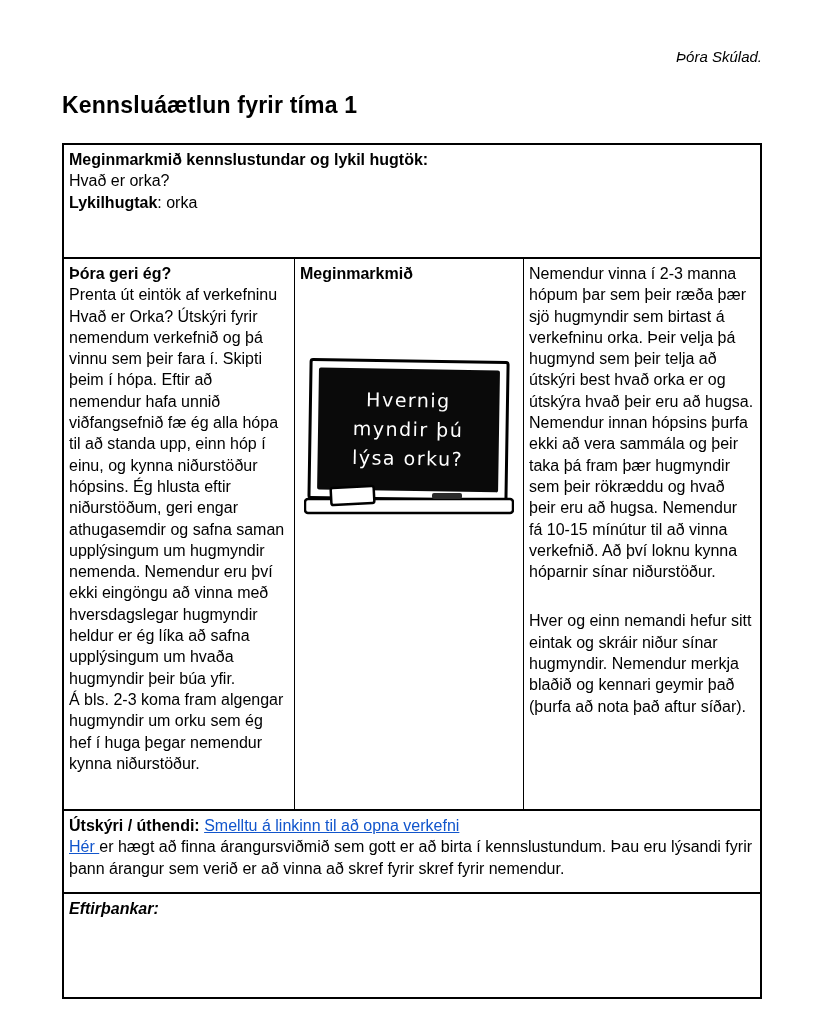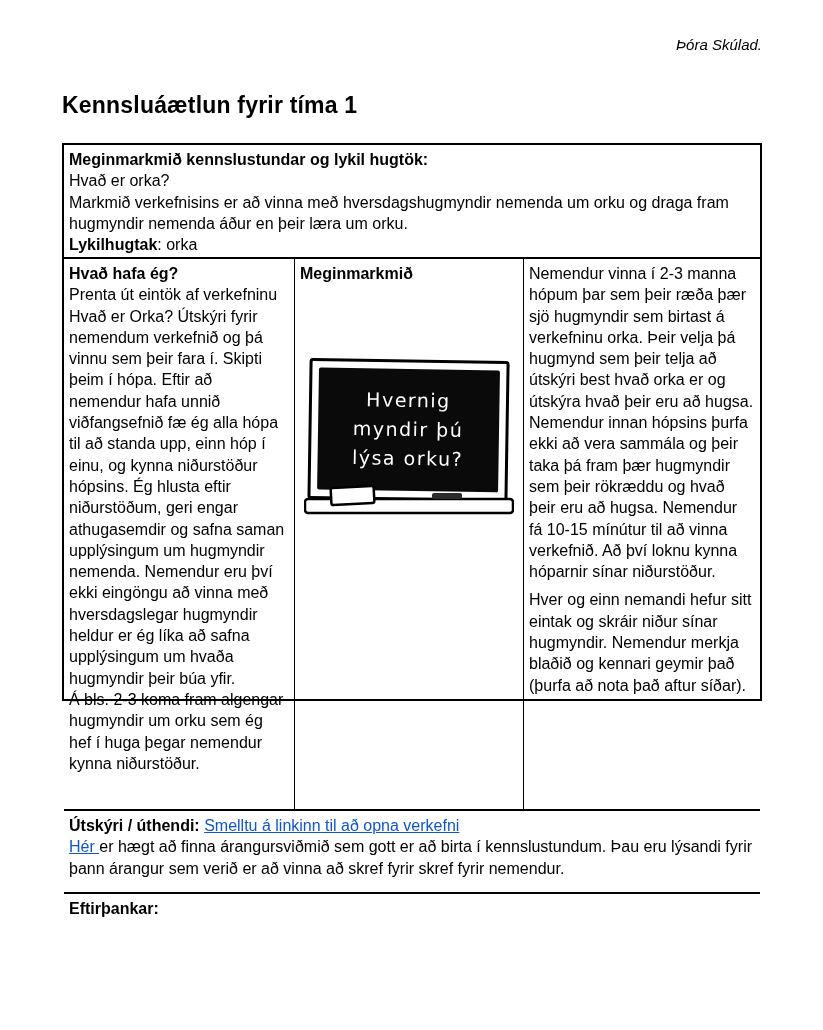--- a/index.html
+++ b/index.html
@@ -1,71 +1,70 @@
 <!DOCTYPE html>
 <html><head>
 <meta charset="utf-8">
 <style>
   html,body { margin:0; padding:0; background:#ffffff; }
   body {
     width:823px; height:1030px; position:relative;
     font-family:"Liberation Sans", sans-serif; color:#000;
   }
   .author {
-    position:absolute; top:36px; right:61px;
+    position:absolute; top:48px; right:61px;
     font-style:italic; font-size:15px;
   }
   .page-title {
     position:absolute; top:92px; left:62px;
     font-size:23px; font-weight:bold; letter-spacing:0.2px;
   }
   .doc-table {
     position:absolute; top:143px; left:62px;
-    width:700px; height:558px; box-sizing:border-box;
+    width:700px; height:856px; box-sizing:border-box;
     border:2px solid #000;
     font-size:16px; line-height:21.3px;
   }
   .row { box-sizing:border-box; padding:4px 8px 0 5px; overflow:hidden; }
   .row-goals   { height:114px; border-bottom:2px solid #000; }
   .row-cols    { height:552px; border-bottom:2px solid #000; display:grid;
                  grid-template-columns:231px 229px 236px; padding:0; }
   .row-materials { height:83px; border-bottom:2px solid #000; }
-  .row-notes   { height:37px; }
+  .row-notes   { height:37px;font-style:italic; }
   .cell { box-sizing:border-box; padding:4px 6px 0 5px; overflow:hidden; }
   .cell-teacher, .cell-topic { border-right:1.5px solid #000; }
   .b { font-weight:bold; }
   .p { margin:0; }
-  .gap-before { margin-top:7px; }
+  .gap-before { margin-top:28px; }
   a.doc-link { color:#1155cc; cursor:pointer; }
   .board-wrap { margin-top:68px; display:flex; justify-content:center; }
   .board-svg text {
     font-family:"DejaVu Sans", sans-serif;
     font-size:19px; letter-spacing:1.5px; fill:#ffffff;
   }
 </style>
 </head>
 <body>
 
 <div class="author">Þóra Skúlad.</div>
 
 <h1 class="page-title" style="margin:0;">Kennsluáætlun fyrir tíma 1</h1>
 
 <div class="doc-table">
 
   <div class="row row-goals">
     <div class="p b">Meginmarkmið kennslustundar og lykil hugtök:</div>
     <div class="p">Hvað er orka?</div>
-    <div class="p">Markmið verkefnisins er að vinna með hversdagshugmyndir nemenda um orku og draga fram hugmyndir nemenda áður en þeir læra um orku.</div>
     <div class="p"><span class="b">Lykilhugtak</span><span>: orka</span></div>
   </div>
 
   <div class="row row-cols">
 
     <div class="cell cell-teacher">
-      <div class="p b">Hvað hafa ég?</div>
+      <div class="p b">Þóra geri ég?</div>
       <p class="p">Prenta út eintök af verkefninu Hvað er Orka? Útskýri fyrir nemendum verkefnið og þá vinnu sem þeir fara í. Skipti þeim í hópa. Eftir að nemendur hafa unnið viðfangsefnið fæ ég alla hópa til að standa upp, einn hóp í einu, og kynna niðurstöður hópsins. Ég hlusta eftir niðurstöðum, geri engar athugasemdir og safna saman upplýsingum um hugmyndir nemenda. Nemendur eru því ekki eingöngu að vinna með hversdagslegar hugmyndir heldur er ég líka að safna upplýsingum um hvaða hugmyndir þeir búa yfir.</p>
       <p class="p">Á bls. 2-3 koma fram algengar hugmyndir um orku sem ég hef í huga þegar nemendur kynna niðurstöður.</p>
     </div>
 
     <div class="cell cell-topic">
       <div class="p b">Meginmarkmið</div>
 
       <div class="board-wrap">
         <svg class="board-svg" width="210" height="178" viewBox="0 0 210 178">
           <g transform="rotate(0.9 105 80)">

